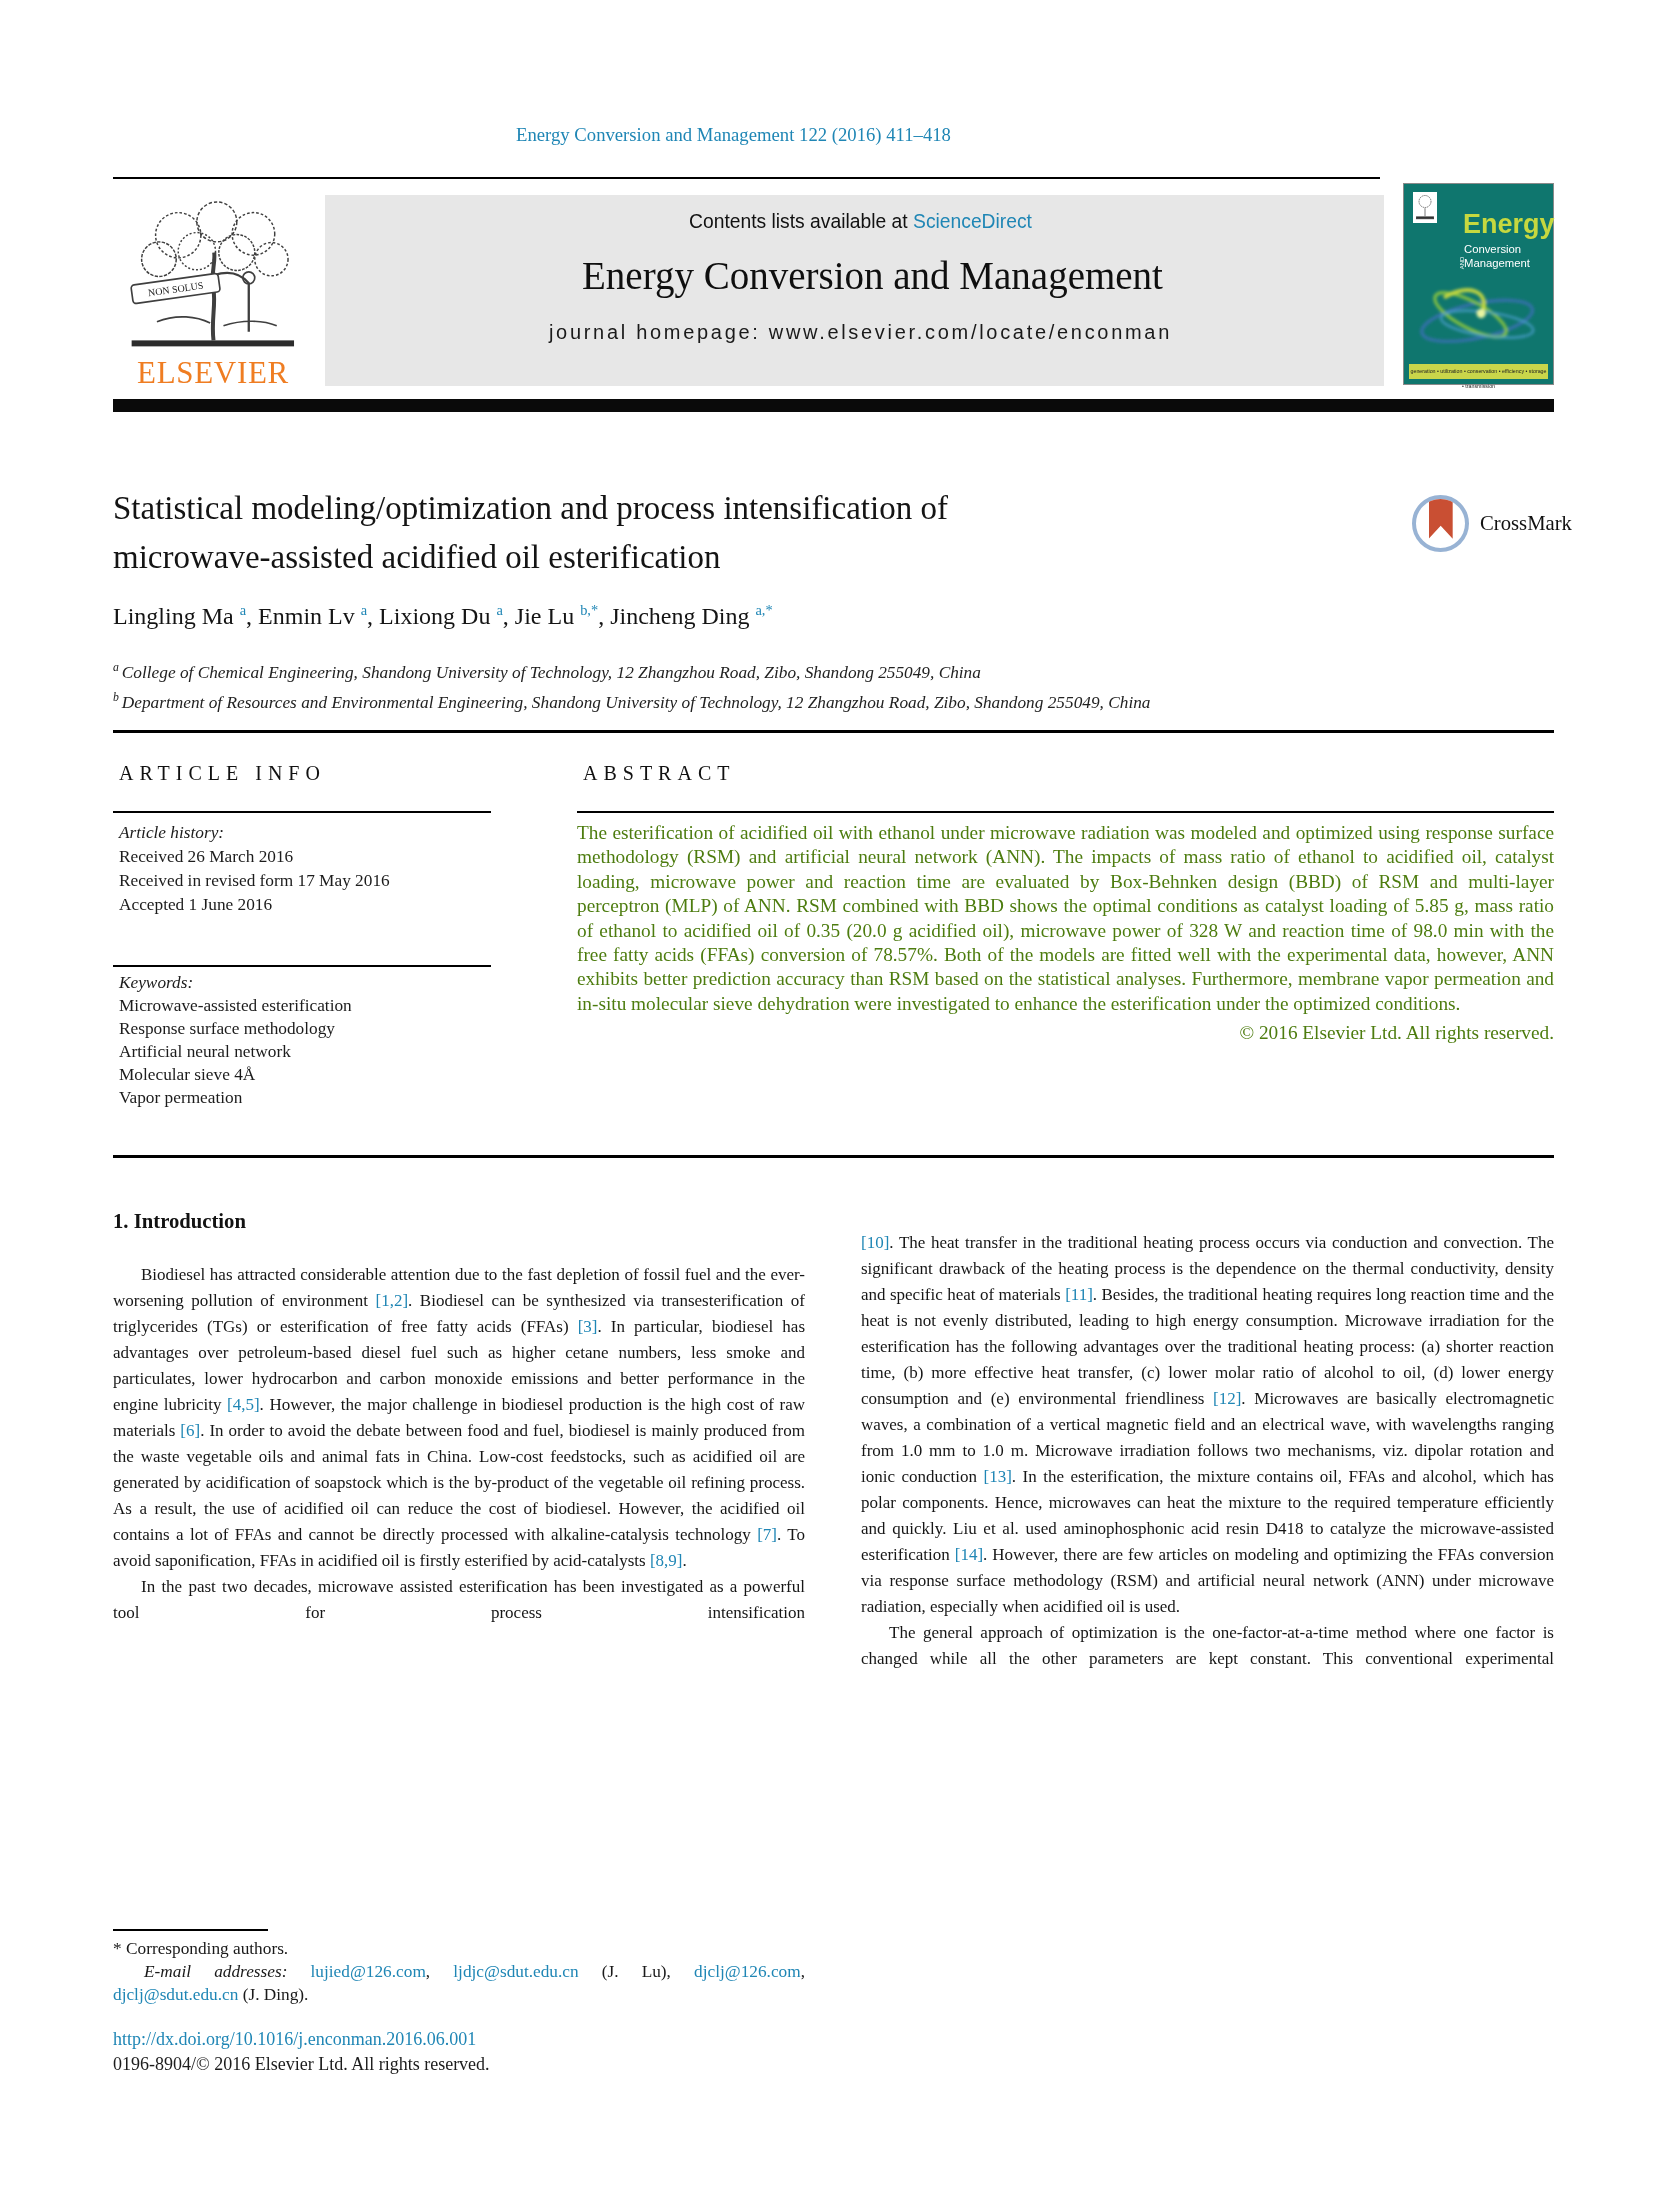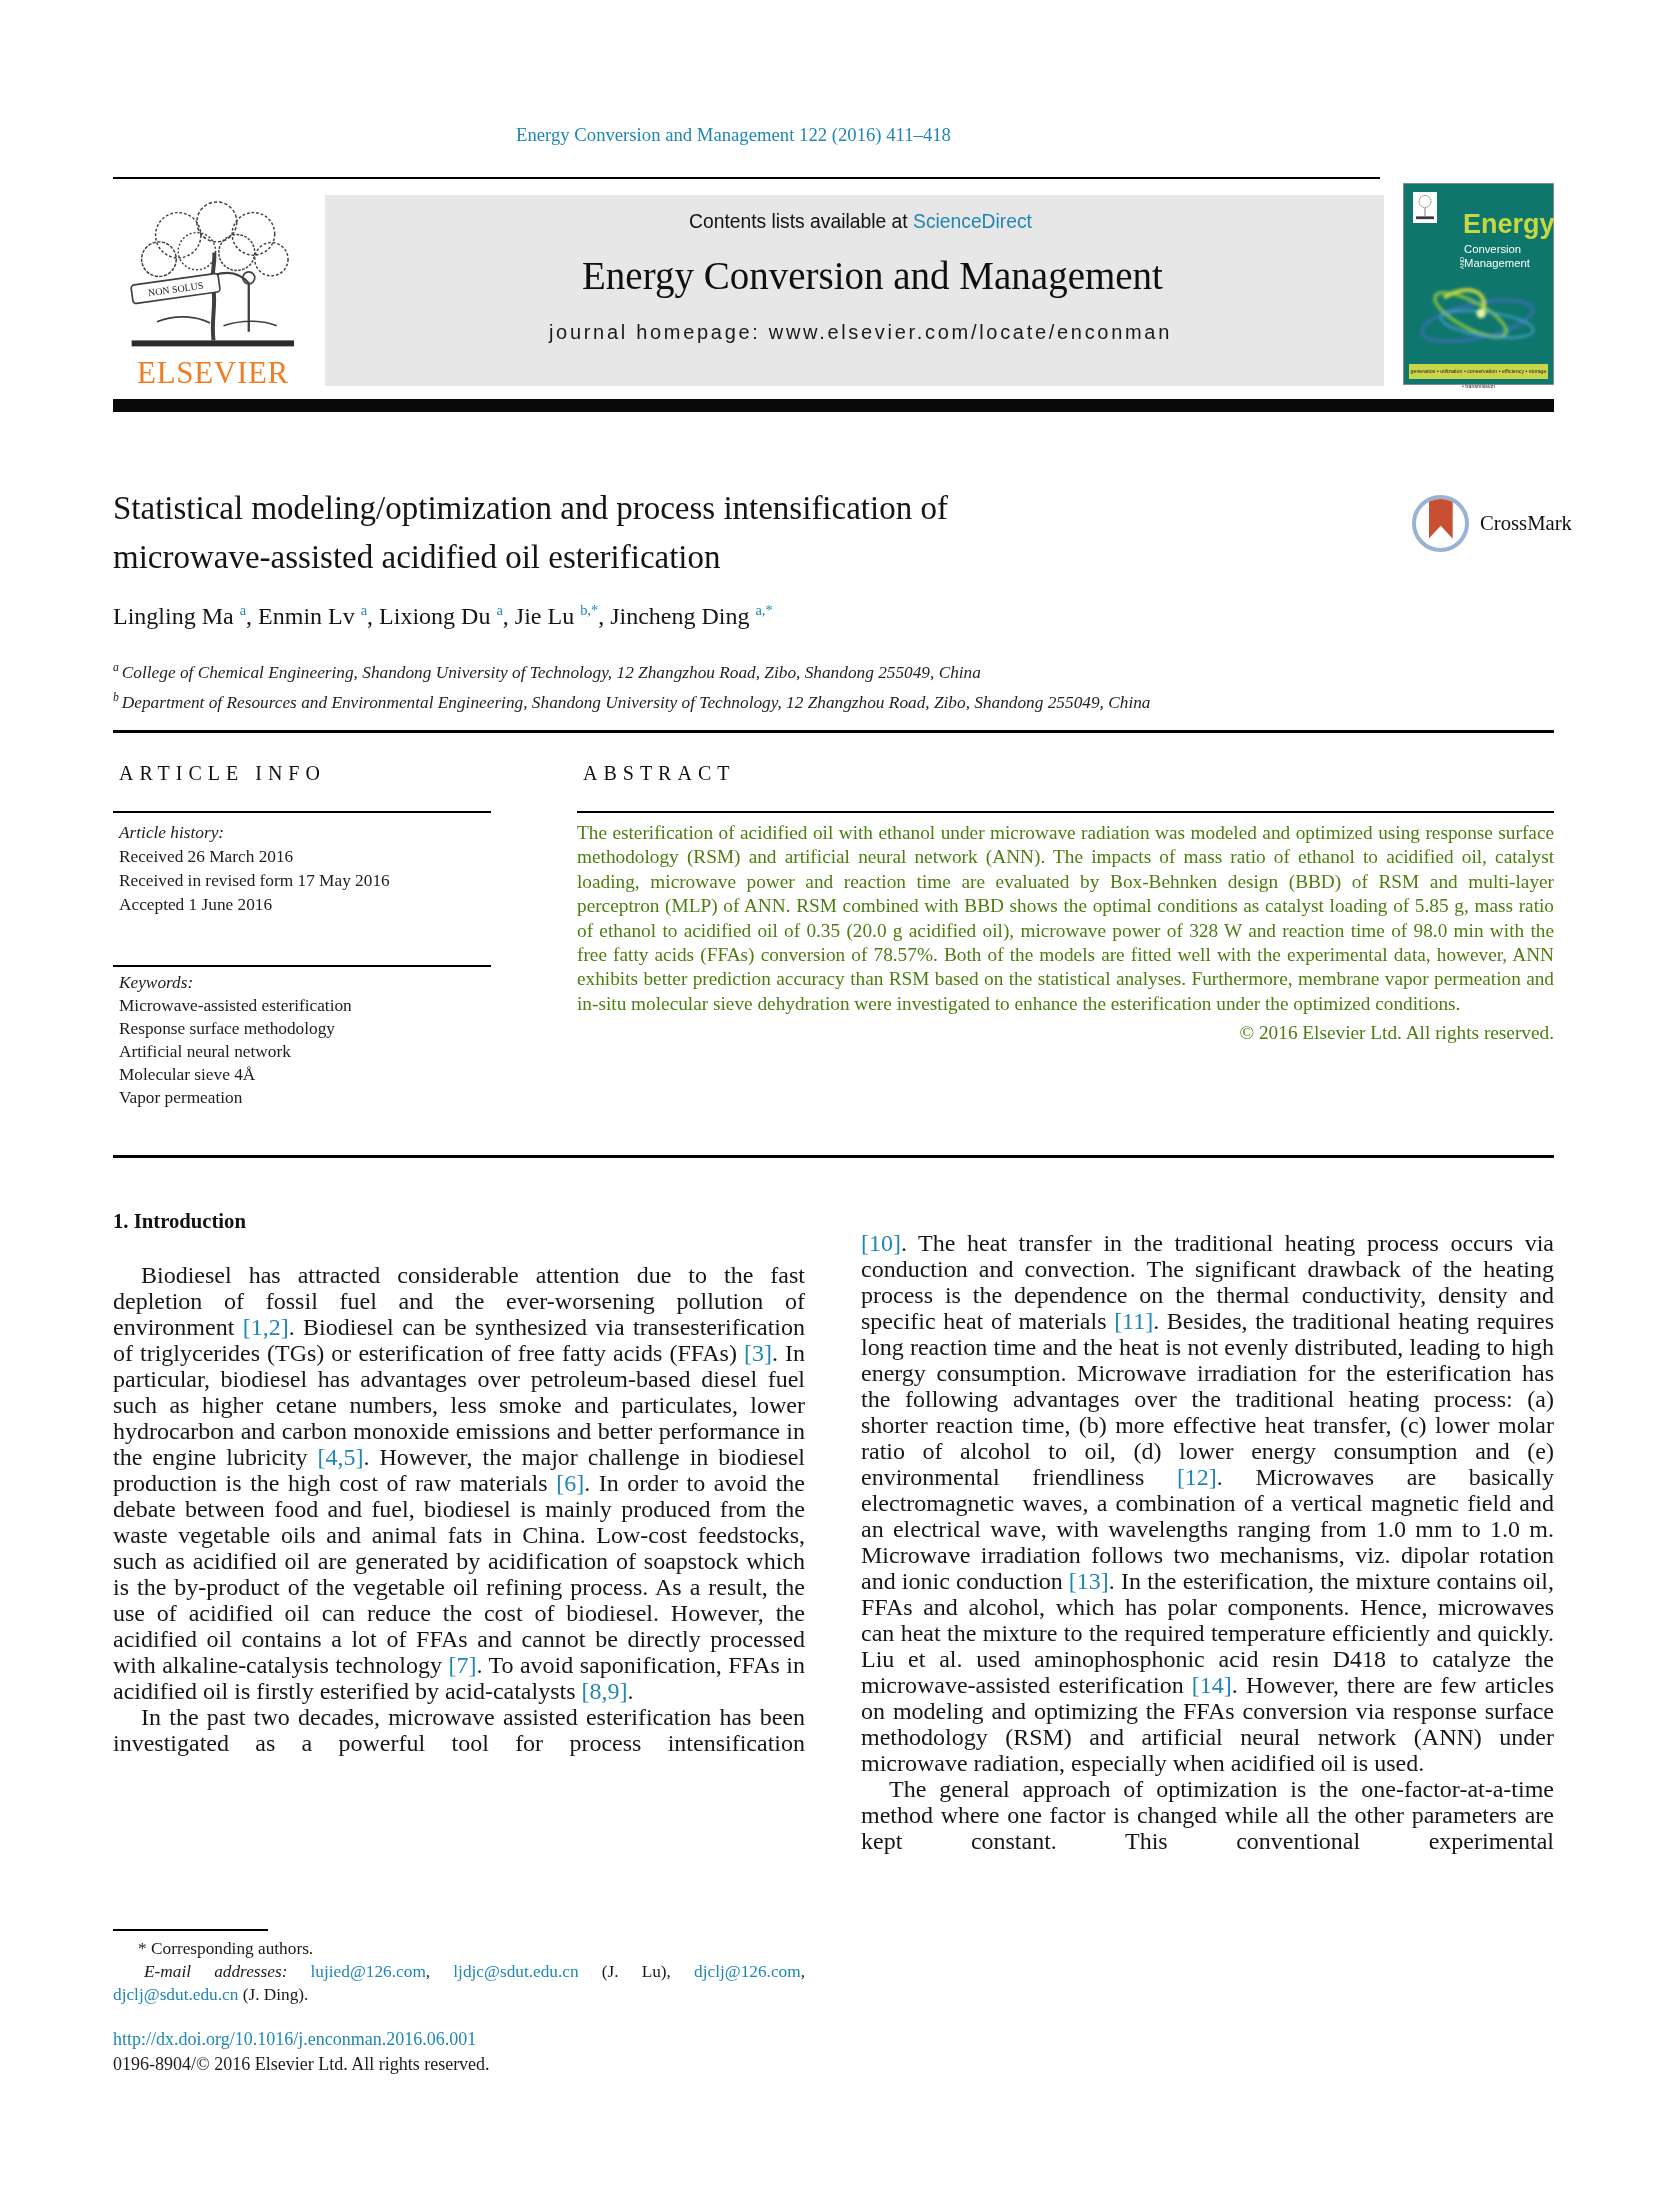--- a/index.html
+++ b/index.html
@@ -57,26 +57,26 @@
   #article-history{position:absolute;left:119px;top:821px;font-size:17.3px;line-height:24px;}
   #keywords{position:absolute;left:119px;top:971px;font-size:17.3px;line-height:23px;}
   .block-label{font-style:italic;}
 
   #abstract-text{position:absolute;left:577px;top:821px;width:977px;font-size:19.3px;line-height:24.4px;text-align:justify;color:#4d7c0f;}
   #abstract-copyright{margin-top:4.7px;text-align:right;}
 
   #col-left{position:absolute;left:113px;top:1210px;width:692px;}
   #col-right{position:absolute;left:861px;top:1230px;width:693px;}
   #section1-heading{font-size:20.7px;font-weight:bold;margin:0 0 29px 0;color:#121212;}
-  .body-p{font-size:24px;line-height:26px;text-align:justify;margin:0;color:#161616;}
+  .body-p{font-size:17px;line-height:26px;text-align:justify;margin:0;color:#161616;}
   .indent{text-indent:28px;}
   .cont{text-align-last:justify;}
 
   #footnote{position:absolute;left:113px;top:1937px;width:692px;font-size:17.3px;line-height:23px;color:#1a1a1a;}
-  .fn-star{margin-left:25px;}
+  .fn-star{margin-left:0;}
   .fn-email1{text-indent:31px;text-align:justify;text-align-last:justify;}
   #doi-block{position:absolute;left:113px;top:2027px;font-size:18px;line-height:25px;}
   #doi-link{color:#1f86b5;}
 </style>
 </head>
 <body>
 
 <div class="page">
 
   <div id="journal-ref">Energy Conversion and Management 122 (2016) 411–418</div>

